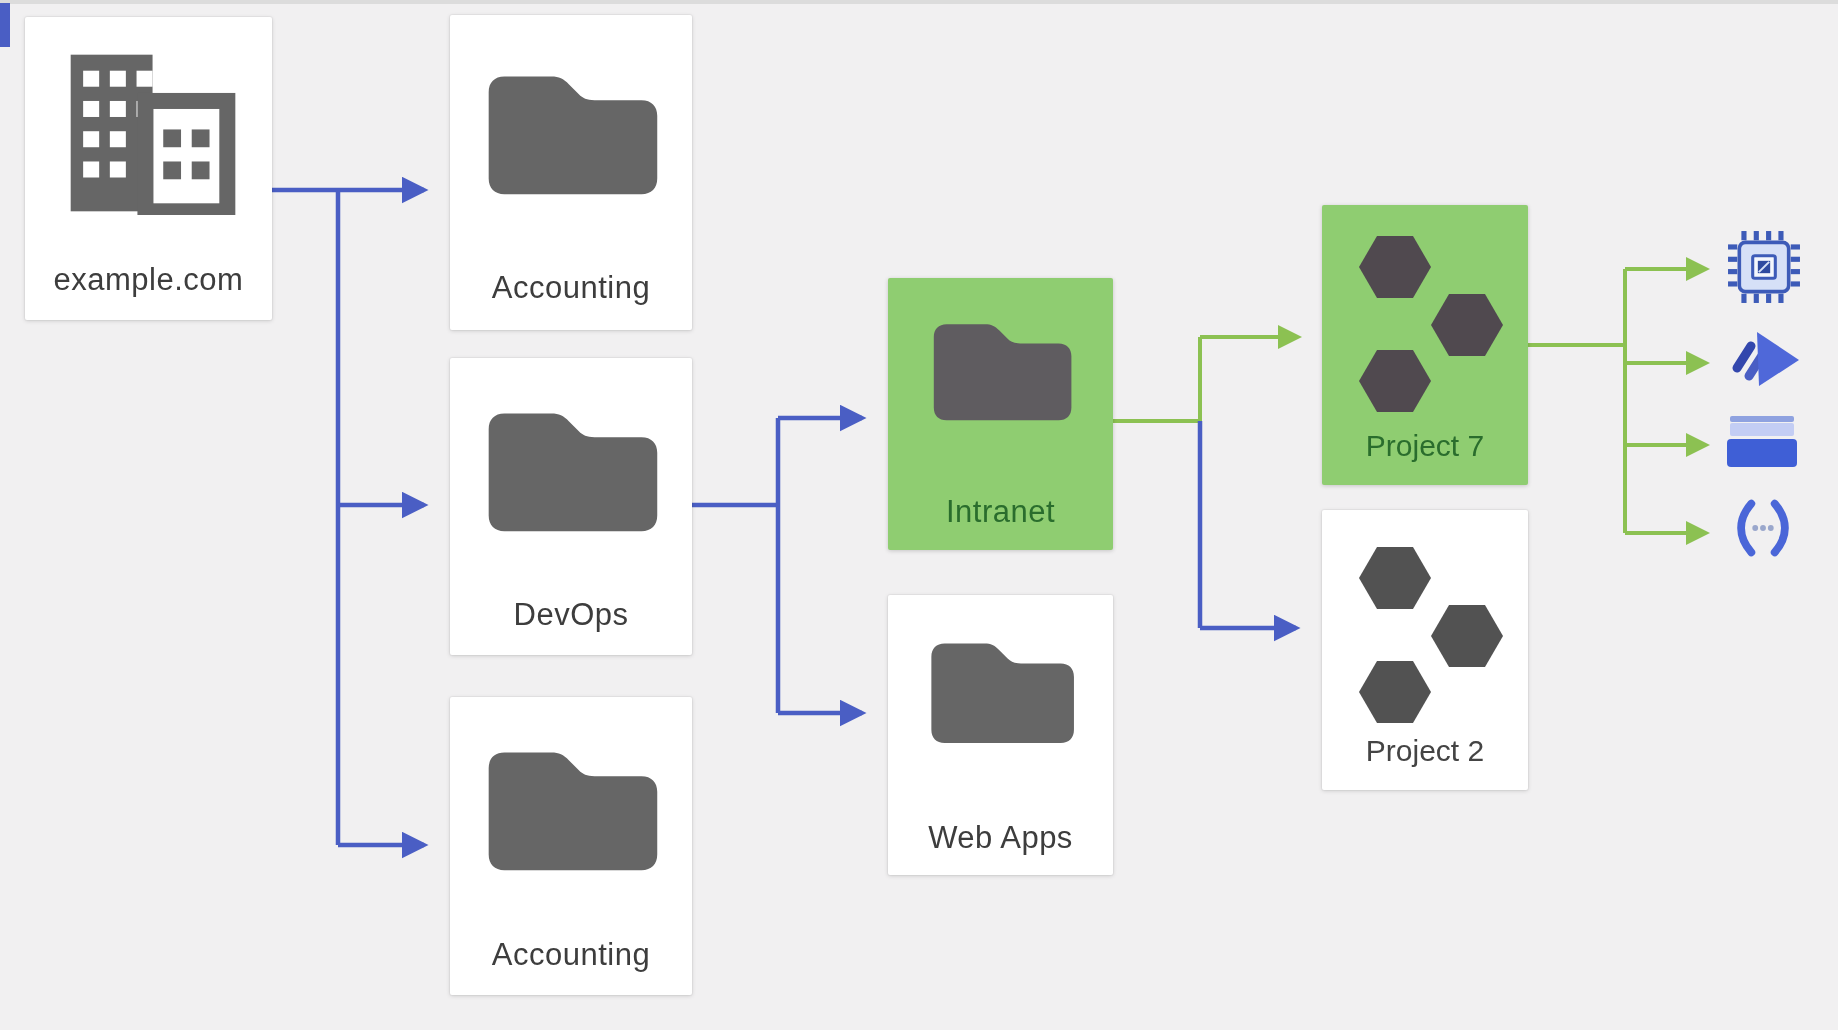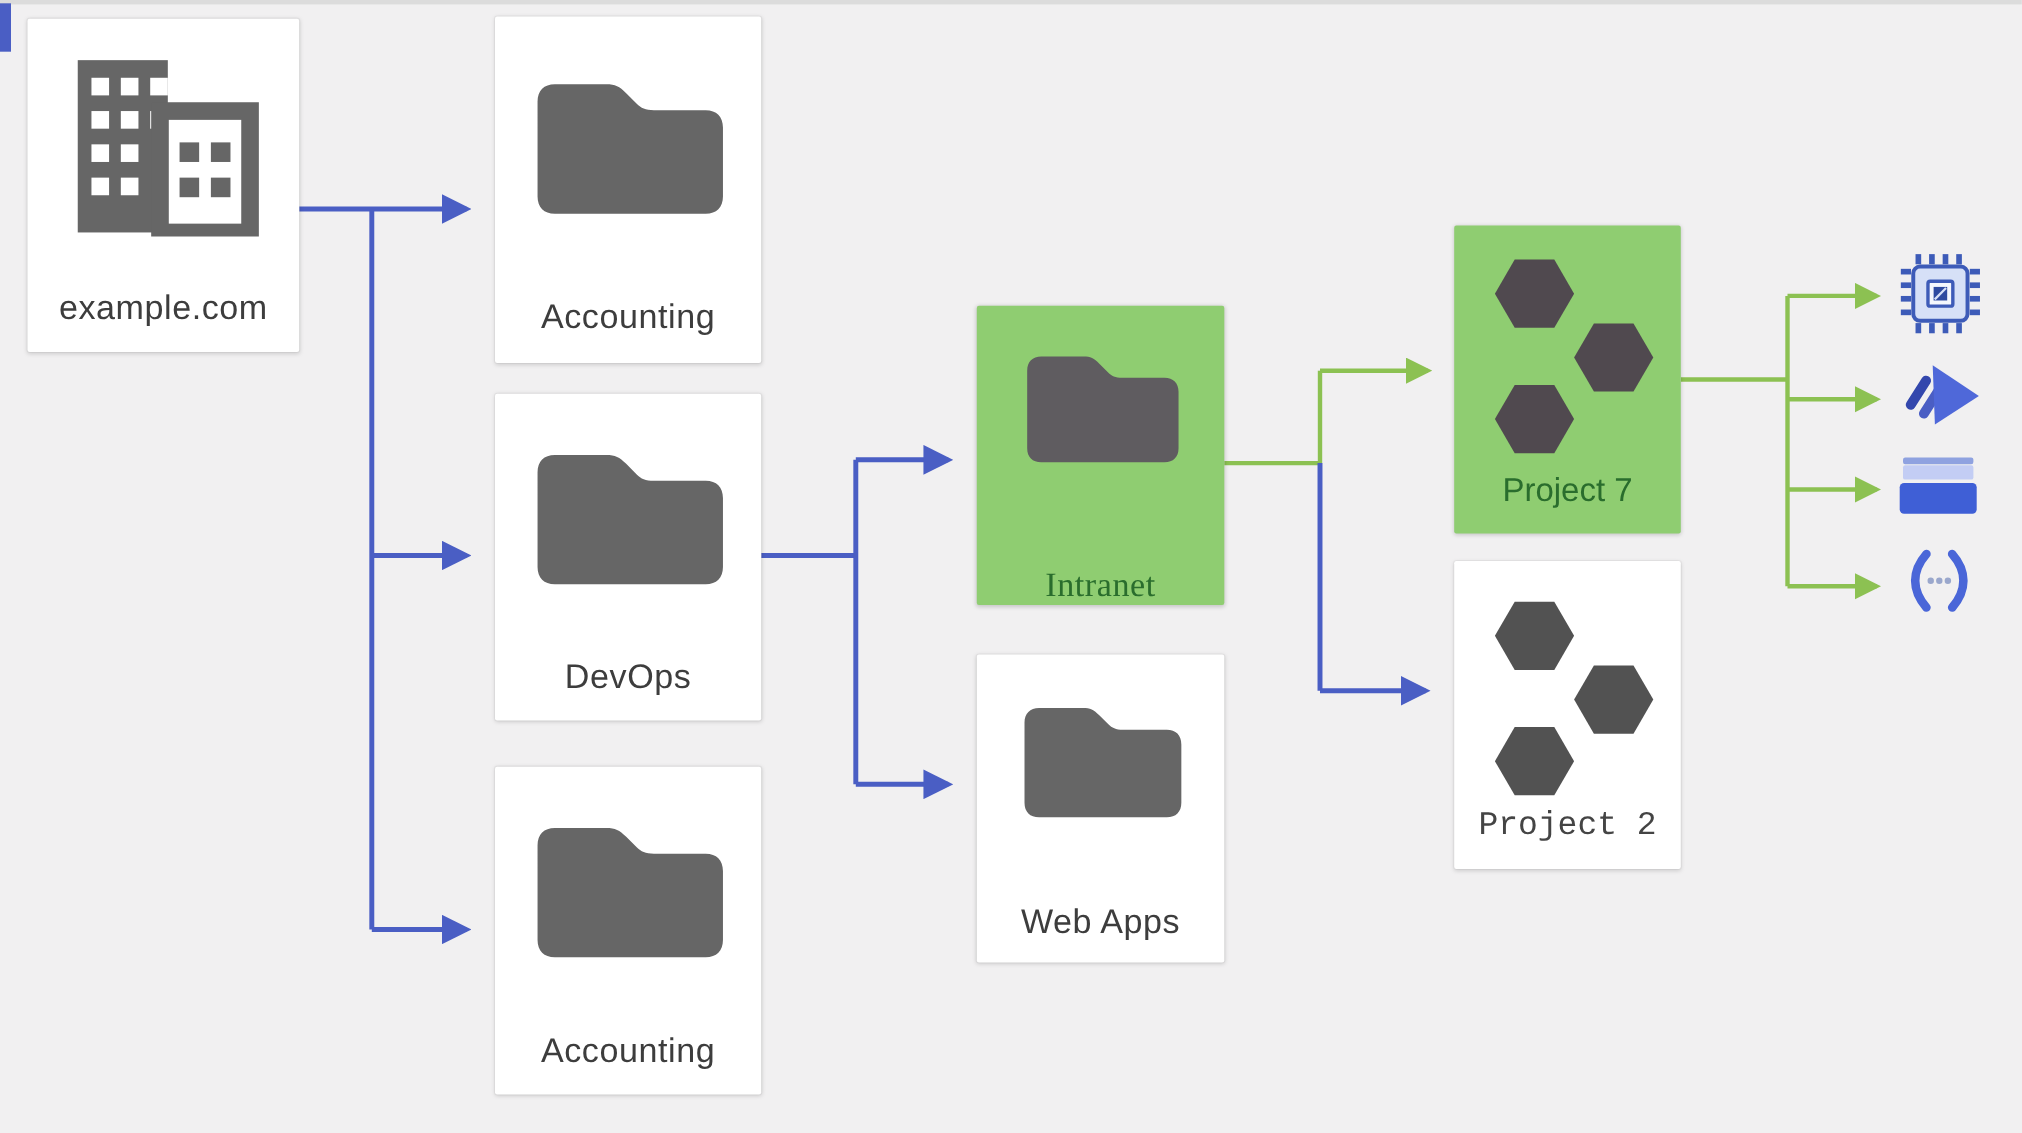--- a/index.html
+++ b/index.html
@@ -134,21 +134,21 @@
   <svg viewBox="0 0 100 76" style="width:196px;height:149px;margin-top:36px;">
     <path d="M8,18 C8,13 11,10 16,10 L40,10 C44,10 46,11 49,14 L54,19 C56,21 58,22 62,22 L86,22 C91,22 94,25 94,30 L94,62 C94,67 91,70 86,70 L16,70 C11,70 8,67 8,62 Z" fill="#666666"></path>
   </svg>
   <div class="label" style="padding-bottom:22px;">Accounting</div>
 </div>
 
 <div class="card green" style="left:888px;top:278px;width:225px;height:272px;">
   <svg viewBox="0 0 100 76" style="width:160px;height:122px;margin-top:30px;">
     <path d="M8,18 C8,13 11,10 16,10 L40,10 C44,10 46,11 49,14 L54,19 C56,21 58,22 62,22 L86,22 C91,22 94,25 94,30 L94,62 C94,67 91,70 86,70 L16,70 C11,70 8,67 8,62 Z" fill="#5f5c60"></path>
   </svg>
-  <div class="label" style="font-family:Liberation Serif, serif;">Intranet</div>
+  <div class="label" style="padding-bottom:20px;">Intranet</div>
 </div>
 
 <div class="card" style="left:888px;top:595px;width:225px;height:280px;">
   <svg viewBox="0 0 100 76" style="width:166px;height:126px;margin-top:32px;">
     <path d="M8,18 C8,13 11,10 16,10 L40,10 C44,10 46,11 49,14 L54,19 C56,21 58,22 62,22 L86,22 C91,22 94,25 94,30 L94,62 C94,67 91,70 86,70 L16,70 C11,70 8,67 8,62 Z" fill="#666666"></path>
   </svg>
   <div class="label" style="padding-bottom:19px;">Web Apps</div>
 </div>
 
 <div class="card green" style="left:1322px;top:205px;width:206px;height:280px;">
@@ -157,21 +157,21 @@
   </svg>
   <svg class="hex" style="left:108px;top:88px;width:74px;height:64px;" viewBox="0 0 74 64">
     <polygon points="19,1 55,1 73,32 55,63 19,63 1,32" fill="#50494f"></polygon>
   </svg>
   <svg class="hex" style="left:36px;top:144px;width:74px;height:64px;" viewBox="0 0 74 64">
     <polygon points="19,1 55,1 73,32 55,63 19,63 1,32" fill="#50494f"></polygon>
   </svg>
   <div class="proj-label">Project 7</div>
 </div>
 
-<div class="card" style="left:1322px;top:510px;width:206px;height:280px;font-family:Liberation Mono, monospace;">
+<div class="card" style="left:1322px;top:510px;width:206px;height:280px;">
   <svg class="hex" style="left:36px;top:36px;width:74px;height:64px;" viewBox="0 0 74 64">
     <polygon points="19,1 55,1 73,32 55,63 19,63 1,32" fill="#525252"></polygon>
   </svg>
   <svg class="hex" style="left:108px;top:94px;width:74px;height:64px;" viewBox="0 0 74 64">
     <polygon points="19,1 55,1 73,32 55,63 19,63 1,32" fill="#525252"></polygon>
   </svg>
   <svg class="hex" style="left:36px;top:150px;width:74px;height:64px;" viewBox="0 0 74 64">
     <polygon points="19,1 55,1 73,32 55,63 19,63 1,32" fill="#525252"></polygon>
   </svg>
   <div class="proj-label">Project 2</div>

